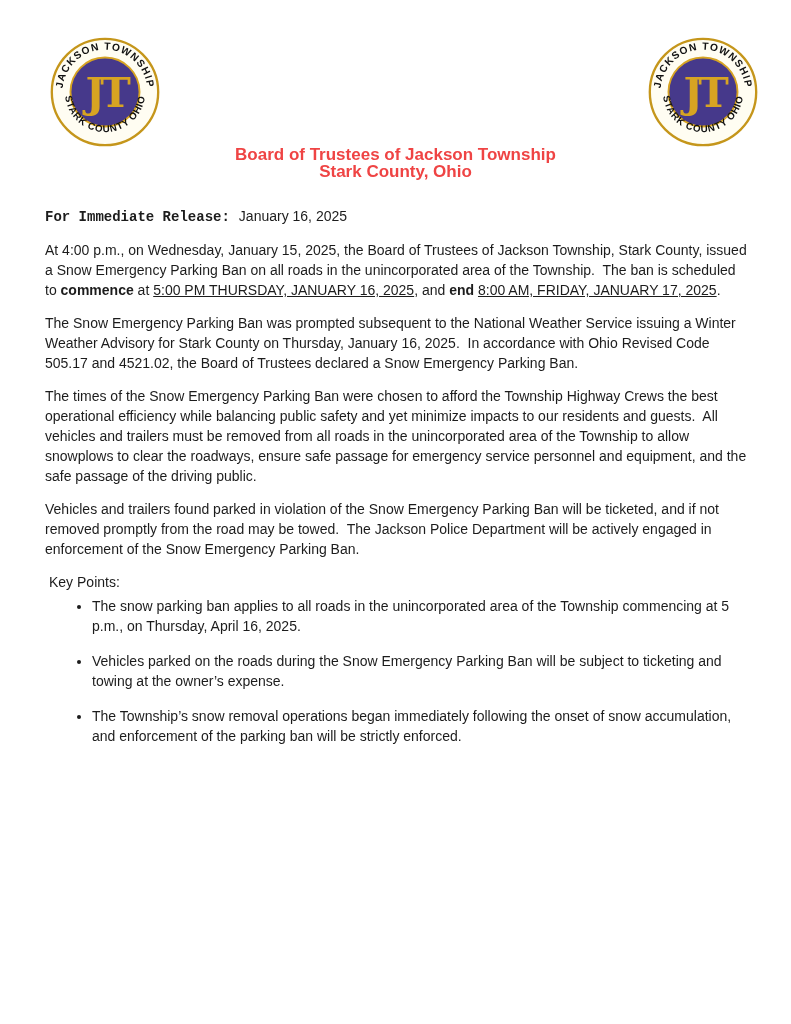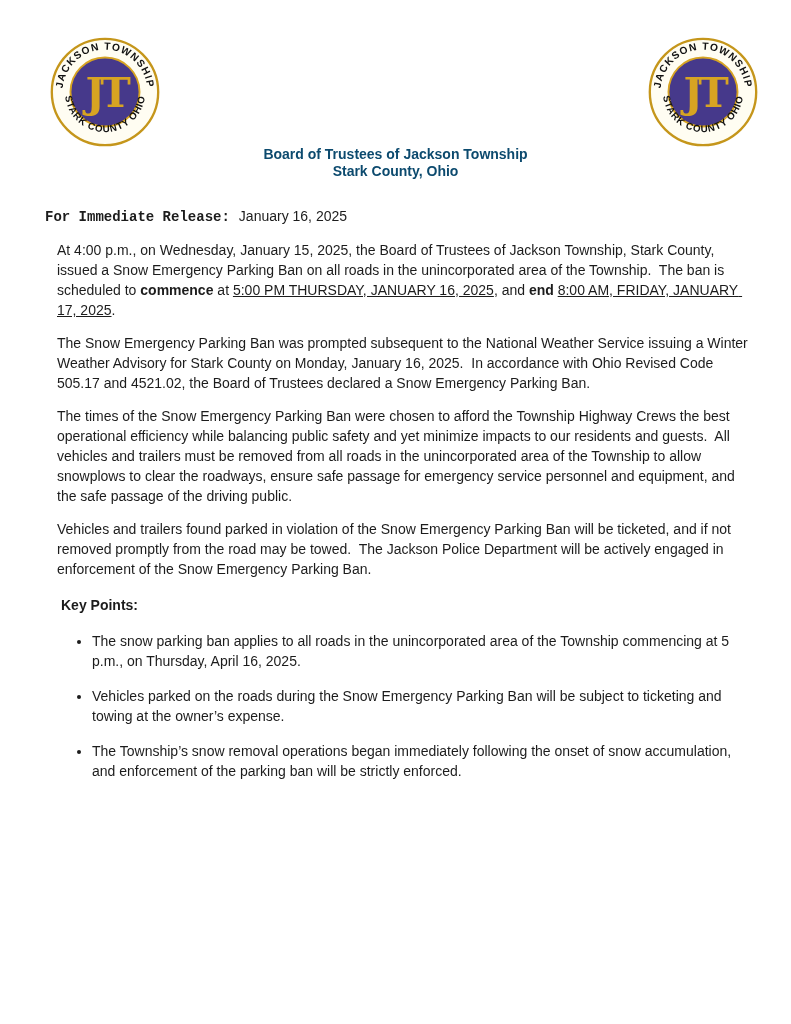--- a/index.html
+++ b/index.html
@@ -13,37 +13,37 @@
     overflow: hidden;
   }
   .seal { position: absolute; top: 36px; width: 112px; height: 112px; }
   .seal.left  { left: 49px; }
   .seal.right { left: 647px; }
   .title-block {
     position: absolute;
     top: 146px; left: 0; right: 0;
     text-align: center;
     font-weight: bold;
-    font-size: 14px;
+    font-size: 17px;
     line-height: 17px;
-    color: #0c4a6e;
+    color: #ef4444;
   }
   .content {
     position: absolute;
     top: 206px;
     left: 45px;
     width: 705px;
     font-size: 14px;
     line-height: 20px;
   }
   .release-line { margin: 0 0 13px 0; }
   .release-label { font-weight: bold; font-family: Liberation Mono, monospace; }
   .release-date { margin-left: 9px; text-align: center; }
-  .para { margin: 0 0 13px 12px; white-space: pre-wrap; }
-  .heading { font-weight: bold; margin: 16px; }
+  .para { margin: 0 0 13px 0; white-space: pre-wrap; }
+  .heading { font-weight: normal; margin: 4px; }
   ul.bullets { margin: 3px 0 13px 0; padding-left: 47px; list-style: disc; }
   ul.bullets li { margin-bottom: 15px; }
   ul.bullets li:last-child { margin-bottom: 0; }
   .uline { text-decoration: underline; }
   .closing { margin: 24px 0 0 0; }
 </style>
 </head>
 <body>
 
 <div class="page">
@@ -76,21 +76,21 @@
     <div>Board of Trustees of Jackson Township</div>
     <div>Stark County, Ohio</div>
   </div>
 
   <div class="content">
 
     <p class="release-line"><span class="release-label">For Immediate Release:</span><span class="release-date">January 16, 2025</span></p>
 
     <p class="para"><span>At 4:00 p.m., on Wednesday, January 15, 2025, the Board of Trustees of Jackson Township, Stark County, issued a Snow Emergency Parking Ban on all roads in the unincorporated area of the Township.  The ban is scheduled to </span><b>commence</b><span> at </span><span class="uline">5:00 PM THURSDAY, JANUARY 16, 2025</span><span>, and </span><b>end</b><span> </span><span class="uline">8:00 AM, FRIDAY, JANUARY 17, 2025</span><span>.</span></p>
 
-    <p class="para">The Snow Emergency Parking Ban was prompted subsequent to the National Weather Service issuing a Winter Weather Advisory for Stark County on Monday, January 16, 2025.  In accordance with Ohio Revised Code 505.17 and 4521.02, the Board of Trustees declared a Snow Emergency Parking Ban.</p>
+    <p class="para">The Snow Emergency Parking Ban was prompted subsequent to the National Weather Service issuing a Winter Weather Advisory for Stark County on Thursday, January 16, 2025.  In accordance with Ohio Revised Code 505.17 and 4521.02, the Board of Trustees declared a Snow Emergency Parking Ban.</p>
 
     <p class="para">The times of the Snow Emergency Parking Ban were chosen to afford the Township Highway Crews the best operational efficiency while balancing public safety and yet minimize impacts to our residents and guests.  All vehicles and trailers must be removed from all roads in the unincorporated area of the Township to allow snowplows to clear the roadways, ensure safe passage for emergency service personnel and equipment, and the safe passage of the driving public.</p>
 
     <p class="para">Vehicles and trailers found parked in violation of the Snow Emergency Parking Ban will be ticketed, and if not removed promptly from the road may be towed.  The Jackson Police Department will be actively engaged in enforcement of the Snow Emergency Parking Ban.</p>
 
     <p class="heading">Key Points:</p>
     <ul class="bullets">
       <li>The snow parking ban applies to all roads in the unincorporated area of the Township commencing at 5 p.m., on Thursday, April 16, 2025.</li>
       <li>Vehicles parked on the roads during the Snow Emergency Parking Ban will be subject to ticketing and towing at the owner’s expense.</li>
       <li>The Township’s snow removal operations began immediately following the onset of snow accumulation, and enforcement of the parking ban will be strictly enforced.</li>

